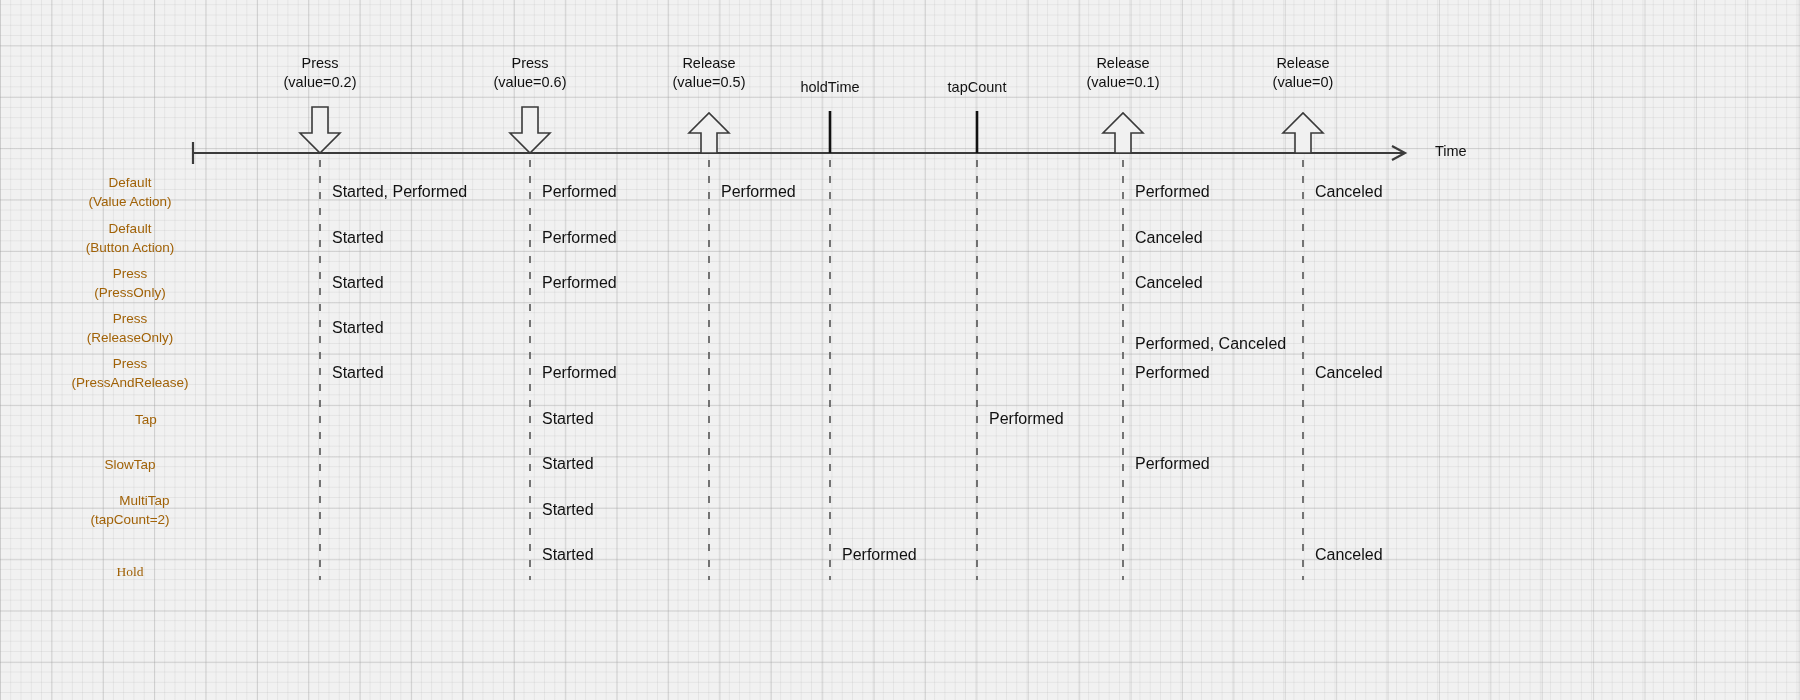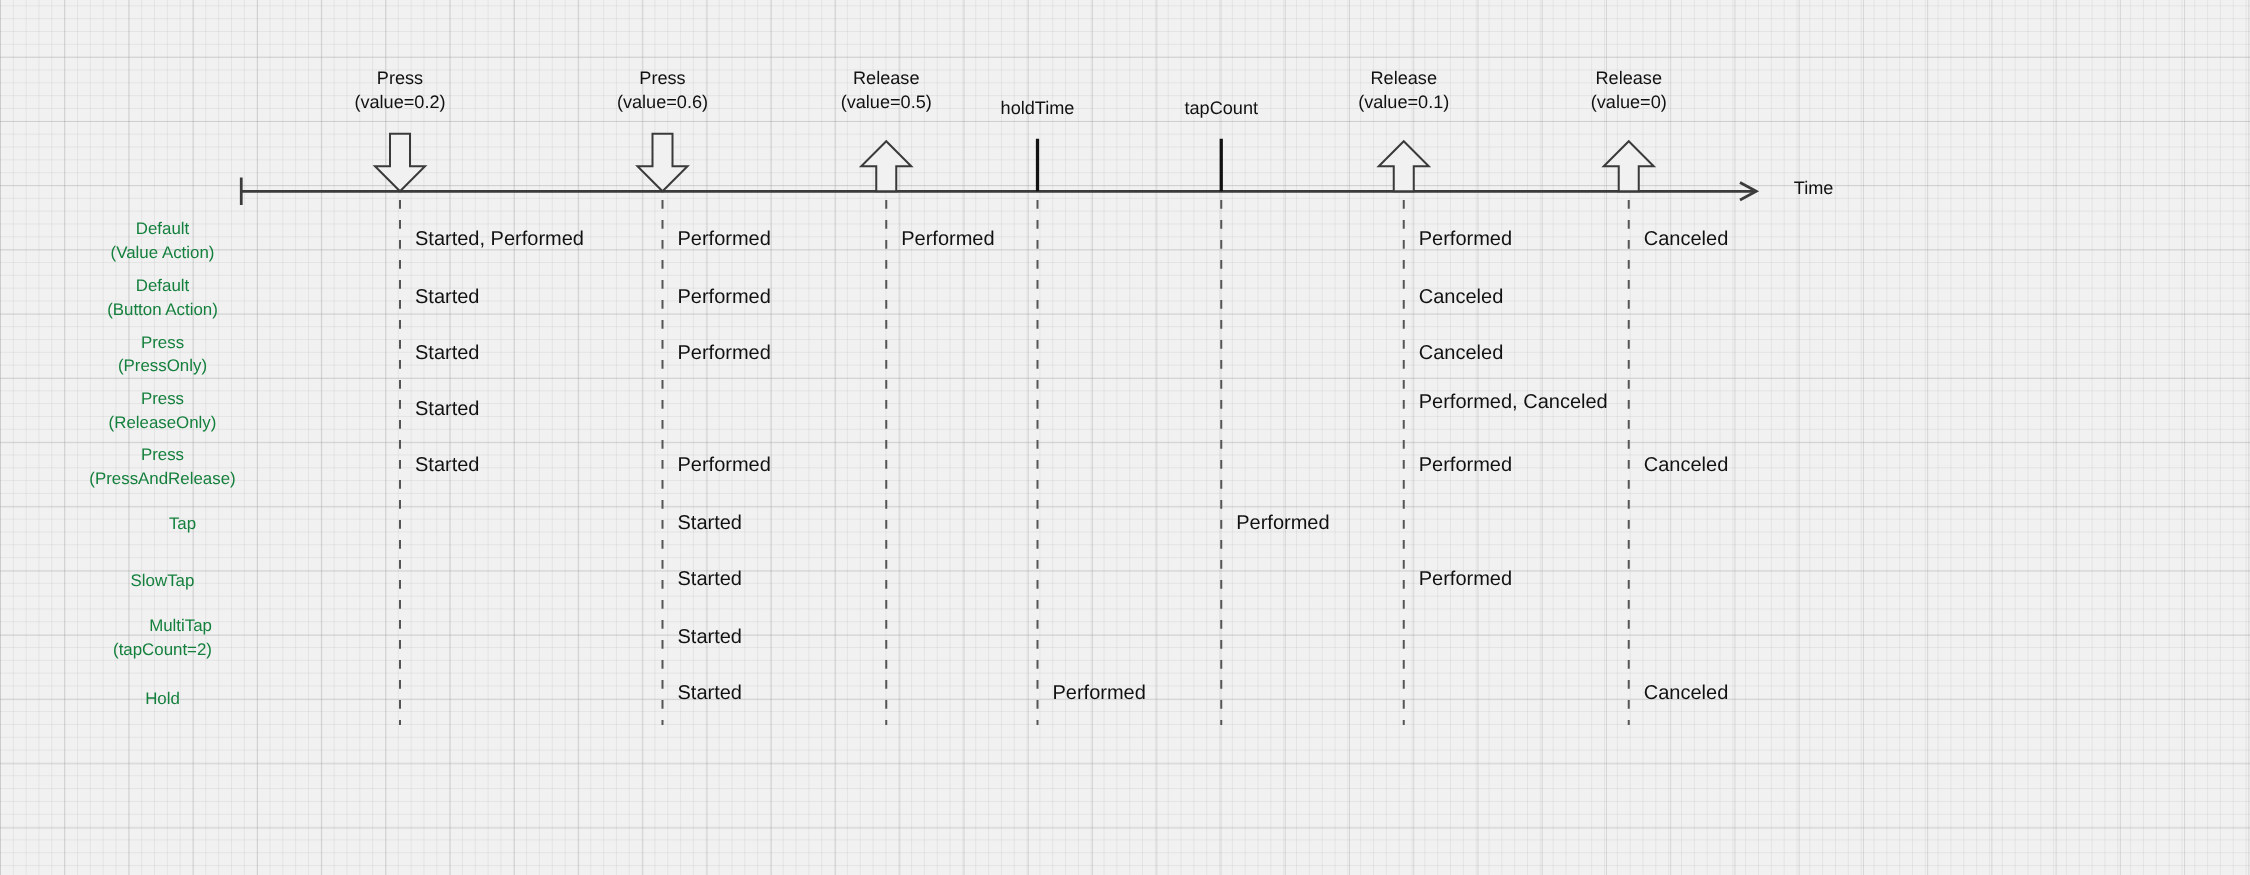--- a/index.html
+++ b/index.html
@@ -48,21 +48,21 @@
     color:#111;
     transform:translateX(-50%);
     white-space:pre;
   }
 
   .row-label{
     position:absolute;
     text-align:center;
     font-size:13.5px;
     line-height:19px;
-    color:#15803d;
+    color:#a16207;
     transform:translate(-50%,-50%);
     white-space:pre;
   }
 
   .cell{
     position:absolute;
     font-size:16px;
     line-height:16px;
     color:#111;
     white-space:nowrap;
@@ -128,36 +128,36 @@
       <div class="row-label" style="left: 130px; top: 283px;">Press
 (PressOnly)</div>
       <div class="row-label" style="left: 130px; top: 328px;">Press
 (ReleaseOnly)</div>
       <div class="row-label" style="left: 130px; top: 373px;">Press
 (PressAndRelease)</div>
       <div class="row-label" style="left: 146px; top: 419px;">Tap</div>
       <div class="row-label" style="left: 130px; top: 464px; text-align: center;">SlowTap</div>
       <div class="row-label" style="left: 130px; top: 510px; text-align: right;">MultiTap
 (tapCount=2)</div>
-      <div class="row-label" style="left: 130px; top: 559px;">Hold</div>
+      <div class="row-label" style="left: 130px; top: 571px; font-family: Liberation Serif, serif;">Hold</div>
     </div>
   <div id="cells">
       <div class="cell" style="left: 332px; top: 192px;">Started, Performed</div>
       <div class="cell" style="left: 542px; top: 192px;">Performed</div>
       <div class="cell" style="left: 721px; top: 192px;">Performed</div>
       <div class="cell" style="left: 1135px; top: 192px;">Performed</div>
       <div class="cell" style="left: 1315px; top: 192px;">Canceled</div>
       <div class="cell" style="left: 332px; top: 238px;">Started</div>
       <div class="cell" style="left: 542px; top: 238px;">Performed</div>
       <div class="cell" style="left: 1135px; top: 238px;">Canceled</div>
       <div class="cell" style="left: 332px; top: 283px;">Started</div>
       <div class="cell" style="left: 542px; top: 283px;">Performed</div>
       <div class="cell" style="left: 1135px; top: 283px;">Canceled</div>
       <div class="cell" style="left: 332px; top: 328px;">Started</div>
-      <div class="cell" style="left: 1135px; top: 322px;">Performed, Canceled</div>
+      <div class="cell" style="left: 1135px; top: 344px;">Performed, Canceled</div>
       <div class="cell" style="left: 332px; top: 373px;">Started</div>
       <div class="cell" style="left: 542px; top: 373px;">Performed</div>
       <div class="cell" style="left: 1135px; top: 373px;">Performed</div>
       <div class="cell" style="left: 1315px; top: 373px;">Canceled</div>
       <div class="cell" style="left: 542px; top: 419px;">Started</div>
       <div class="cell" style="left: 989px; top: 419px;">Performed</div>
       <div class="cell" style="left: 542px; top: 464px;">Started</div>
       <div class="cell" style="left: 1135px; top: 464px;">Performed</div>
       <div class="cell" style="left: 542px; top: 510px;">Started</div>
       <div class="cell" style="left: 542px; top: 555px;">Started</div>

